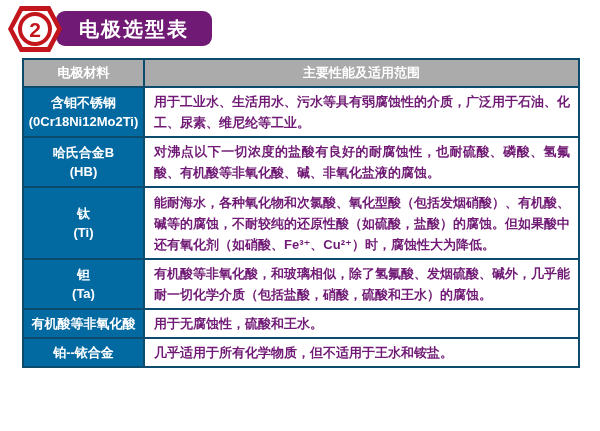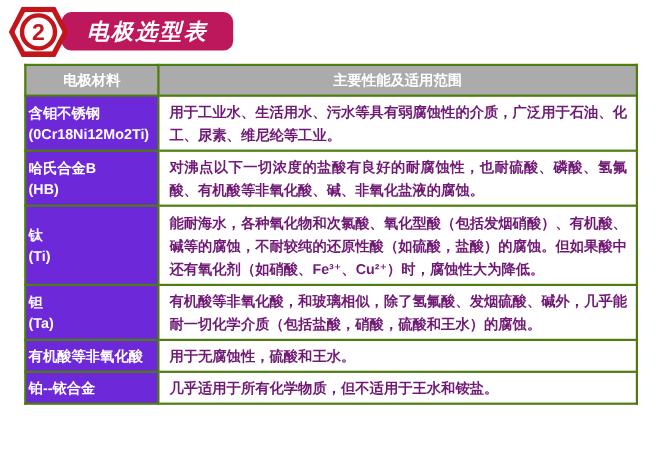--- a/index.html
+++ b/index.html
@@ -27,42 +27,42 @@
     width: 34px; height: 34px; border-radius: 50%;
     background: #ffffff; border: 4px solid #c3161c;
     display: flex; align-items: center; justify-content: center;
   }
   .badge-num {
     color: #c3161c; font-size: 21px; font-weight: 800; line-height: 1;
     font-family: "Liberation Sans", "DejaVu Sans", sans-serif;
   }
   .banner {
     position: absolute; left: 56px; top: 11px; width: 156px; height: 35px;
-    background: #be185d; border-radius: 9px; z-index: 2;
-    display: flex; align-items: center; justify-content: center; font-style: italic;
+    background: #701a75; border-radius: 9px; z-index: 2;
+    display: flex; align-items: center; justify-content: center;
   }
   .banner-text {
     color: #ffffff; font-size: 20px; font-weight: 700; letter-spacing: 2px; line-height: 1;
   }
 
   
   table.sel {
     position: absolute; left: 22px; top: 58px; width: 556px;
     border-collapse: collapse; table-layout: fixed;
   }
   table.sel col.c-mat { width: 121px; }
   table.sel col.c-desc { width: 435px; }
-  table.sel th, table.sel td { border: 2px solid #4d7c0f; }
+  table.sel th, table.sel td { border: 2px solid #0c4a6e; }
   table.sel th {
     background: #ababab; color: #ffffff; font-weight: 700; font-size: 13px;
     text-align: center; height: 28px; line-height: 1.2;
   }
   td.mat {
-    background: #6d28d9; color: #ffffff; font-weight: 700; font-size: 13px;
-    vertical-align: middle; white-space: pre-line;
+    background: #0369a1; color: #ffffff; font-weight: 700; font-size: 13px;
+    text-align: center; vertical-align: middle; white-space: pre-line;
     line-height: 19px; padding: 2px 2px;
   }
   td.desc {
     background: #ffffff; color: #701a75; font-weight: 700; font-size: 13px;
     text-align: justify; vertical-align: middle; line-height: 21px;
     padding: 3px 8px 3px 9px;
   }
   tr.r0 { height: 45px; }
   tr.r1 { height: 48px; }
   tr.r2 { height: 67px; }

